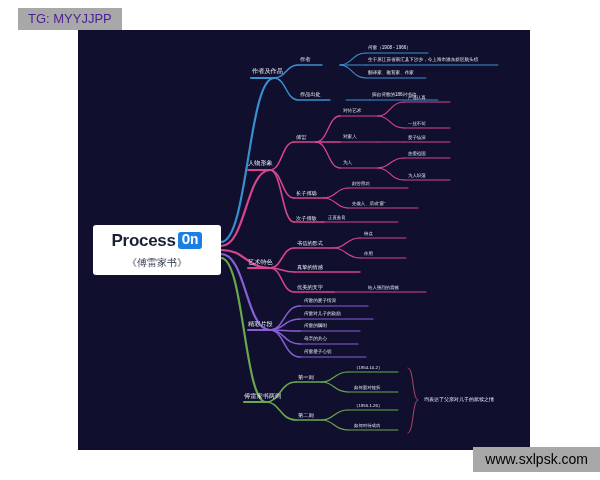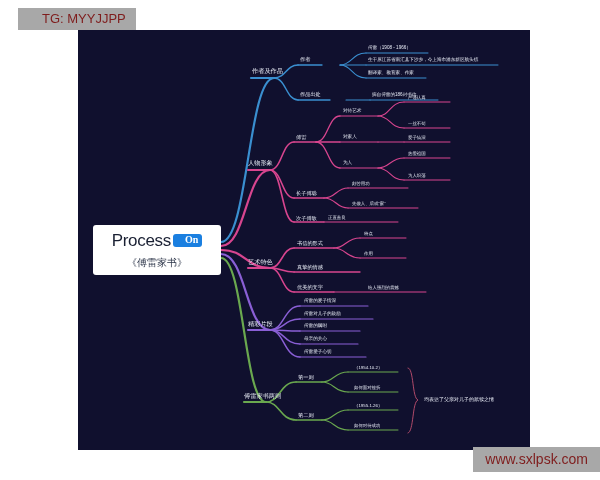--- a/index.html
+++ b/index.html
@@ -23,41 +23,41 @@
   .lvl3{font-size:4.6px;}
   .lvl4{font-size:4.4px;}
   .brace-note{font-size:5px;color:#e8ecf6;}
   #centerNode{
     position:absolute;left:15px;top:195px;width:128px;height:50px;
     background:#ffffff;border-radius:3px;
     display:flex;flex-direction:column;align-items:center;justify-content:center;
   }
   .logo-row{display:flex;align-items:center;justify-content:center;}
   .logo-text{
-    font-size:17px;font-weight:normal;color:#1a2033;letter-spacing:-0.3px;
+    font-size:17px;font-weight:bold;color:#1a2033;letter-spacing:-0.3px;
     font-family:"Liberation Sans","DejaVu Sans",sans-serif;
   }
   .logo-badge{
-    background:#1a7fe0;color:#fff;font-size:10px;font-weight:bold;
-    border-radius:3px;padding:0px 4px 1px 12px;margin-left:2px;line-height:1.15;
-    font-family:Liberation Serif, serif;
+    background:#1a7fe0;color:#fff;font-size:14px;font-weight:bold;
+    border-radius:3px;padding:0px 4px 1px 4px;margin-left:2px;line-height:1.15;
+    font-family:Liberation Mono, monospace;
   }
   .logo-sub{
     font-size:10px;color:#2b3448;margin-top:5px;
     font-family:"DejaVu Sans",sans-serif;
   }
   #tgTag{
     position:absolute;left:18px;top:8px;
-    background:#a8a8a8;color:#7f1d1d;
-    font-size:13px;padding:3px 10px 4px 24px;
+    background:#a8a8a8;color:#4c1d95;
+    font-size:13px;padding:3px 10px 4px 10px;
     font-family:"Liberation Sans","DejaVu Sans",sans-serif;
   }
   #wmTag{
     position:absolute;right:0px;bottom:8px;
-    background:#a8a8a8;color:#7f1d1d;
+    background:#a8a8a8;color:#000000;
     font-size:14px;padding:4px 12px 5px 12px;
     font-family:"Liberation Sans","DejaVu Sans",sans-serif;
   }
 </style>
 </head>
 <body>
 
 <div id="tgTag">TG: MYYJJPP</div>
 
 <div id="canvas">

